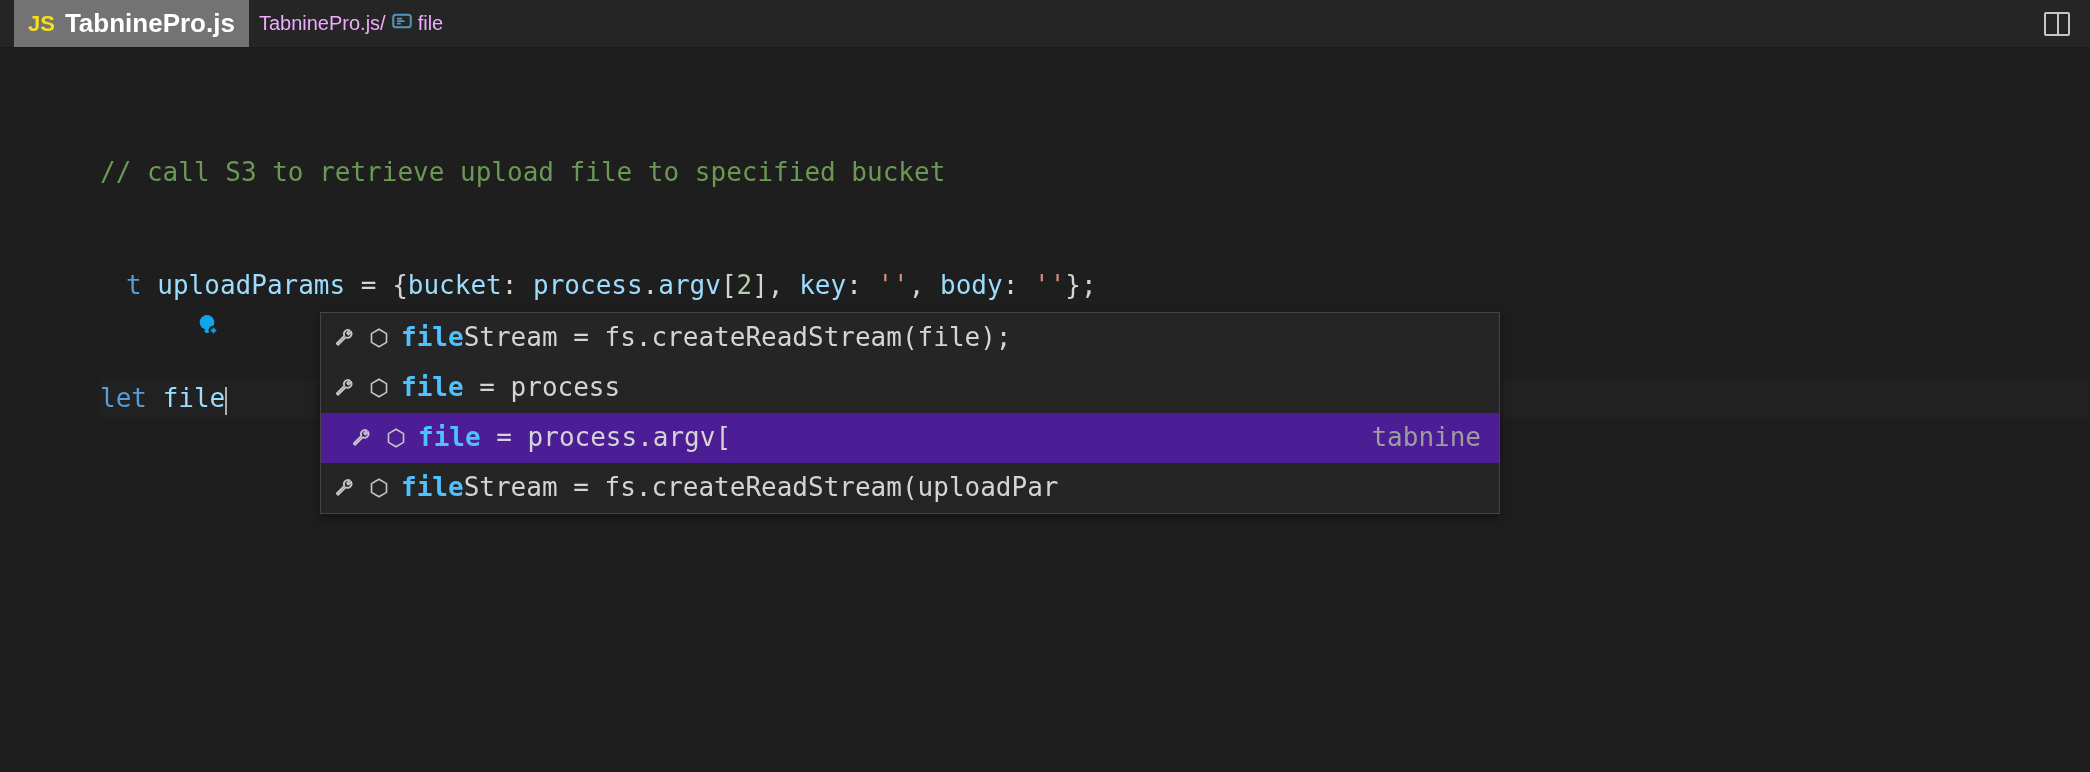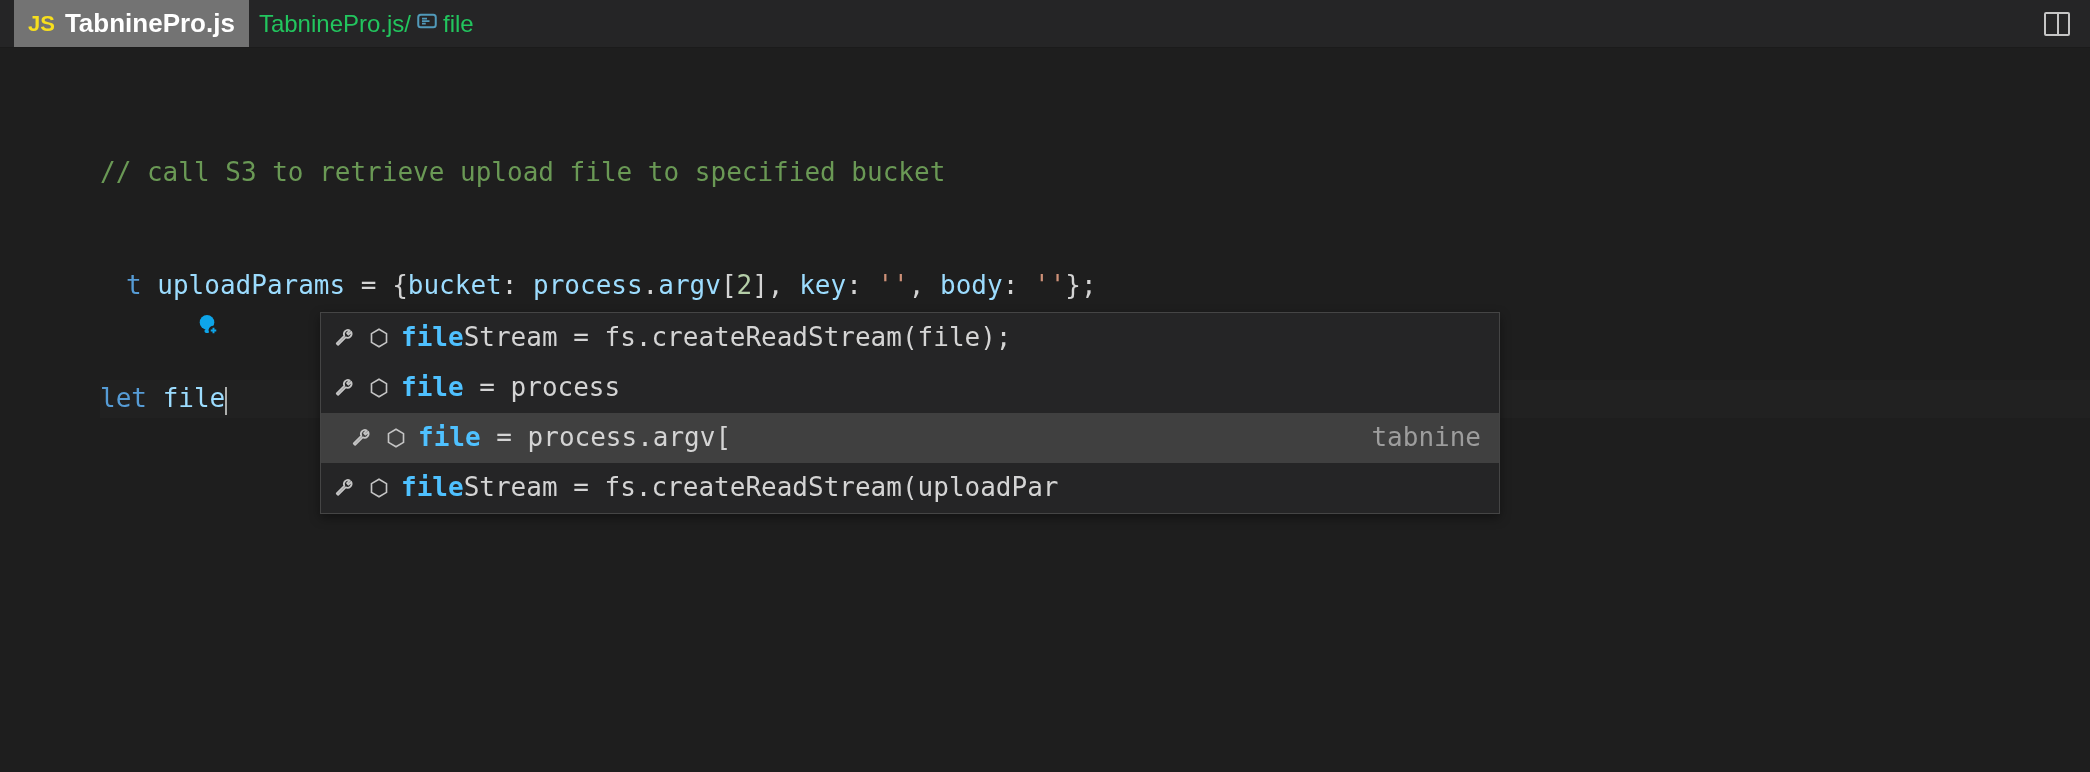--- a/index.html
+++ b/index.html
@@ -38,22 +38,22 @@
     color: #ffffff;
     font-size: 26px;
     font-weight: 600;
     font-family: -apple-system, sans-serif;
   }
   .breadcrumb {
     display: flex;
     align-items: center;
     gap: 6px;
     padding-left: 10px;
-    color: #22c55e;
-    font-size: 24px;
+    color: #f0abfc;
+    font-size: 20px;
     font-family: -apple-system, sans-serif;
   }
   .bc-icon {
     color: #519aba;
     font-size: 20px;
   }
   .split-icon {
     position: absolute;
     right: 20px;
     top: 12px;
@@ -109,21 +109,21 @@
     font-size: 26px;
   }
   .suggest-row {
     display: flex;
     align-items: center;
     height: 50px;
     padding: 0 12px;
     gap: 10px;
   }
   .suggest-row.selected {
-    background: #404040;
+    background: #4c1d95;
     padding-left: 29px;
   }
   .sg-icon {
     width: 24px;
     height: 24px;
     flex-shrink: 0;
     display: inline-flex;
     align-items: center;
     justify-content: center;
     color: #c5c5c5;

